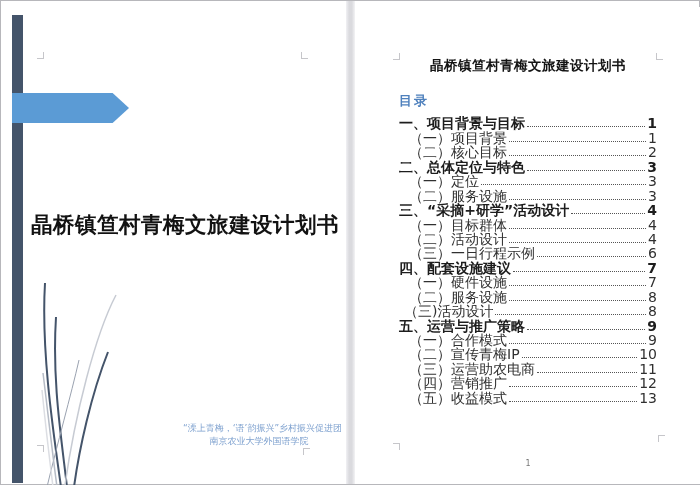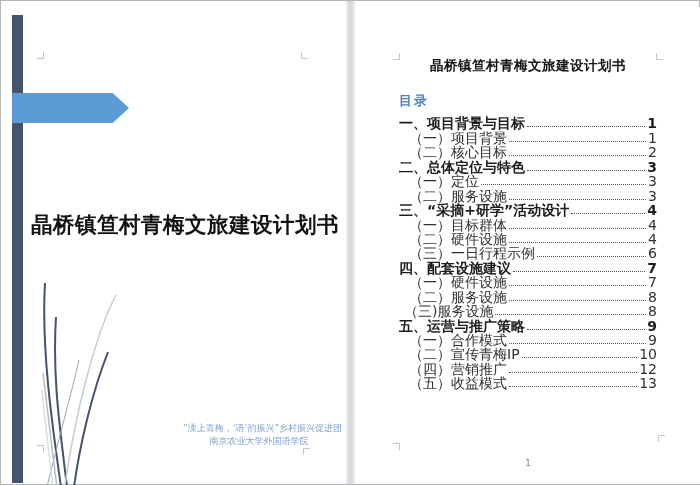--- a/index.html
+++ b/index.html
@@ -129,21 +129,21 @@
     <span class="lbl">三、“采摘+研学”活动设计</span>
     <span class="dots"></span>
     <span class="pg">4</span>
   </div>
         <div class="toc-row lvl2">
     <span class="lbl">（一）目标群体</span>
     <span class="dots"></span>
     <span class="pg">4</span>
   </div>
         <div class="toc-row lvl2">
-    <span class="lbl">（二）硬件设施</span>
+    <span class="lbl">（二）活动设计</span>
     <span class="dots"></span>
     <span class="pg">4</span>
   </div>
         <div class="toc-row lvl2">
     <span class="lbl">（三）一日行程示例</span>
     <span class="dots"></span>
     <span class="pg">6</span>
   </div>
         <div class="toc-row lvl1">
     <span class="lbl">四、配套设施建议</span>
@@ -154,40 +154,45 @@
     <span class="lbl">（一）硬件设施</span>
     <span class="dots"></span>
     <span class="pg">7</span>
   </div>
         <div class="toc-row lvl2">
     <span class="lbl">（二）服务设施</span>
     <span class="dots"></span>
     <span class="pg">8</span>
   </div>
         <div class="toc-row lvl3">
-    <span class="lbl">（三)服务设施</span>
+    <span class="lbl">（三)活动设计</span>
     <span class="dots"></span>
     <span class="pg">8</span>
   </div>
         <div class="toc-row lvl1">
     <span class="lbl">五、运营与推广策略</span>
     <span class="dots"></span>
     <span class="pg">9</span>
   </div>
         <div class="toc-row lvl2">
     <span class="lbl">（一）合作模式</span>
     <span class="dots"></span>
     <span class="pg">9</span>
   </div>
         <div class="toc-row lvl2">
     <span class="lbl">（二）宣传青梅IP</span>
     <span class="dots"></span>
     <span class="pg">10</span>
   </div>
         <div class="toc-row lvl2">
+    <span class="lbl">（三）运营助农电商</span>
+    <span class="dots"></span>
+    <span class="pg">11</span>
+  </div>
+        <div class="toc-row lvl2">
     <span class="lbl">（四）营销推广</span>
     <span class="dots"></span>
     <span class="pg">12</span>
   </div>
         <div class="toc-row lvl2">
     <span class="lbl">（五）收益模式</span>
     <span class="dots"></span>
     <span class="pg">13</span>
   </div>
       </div>

